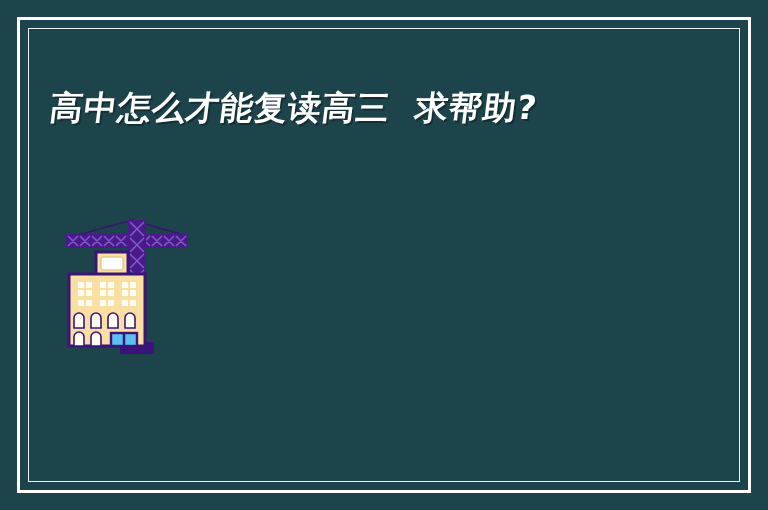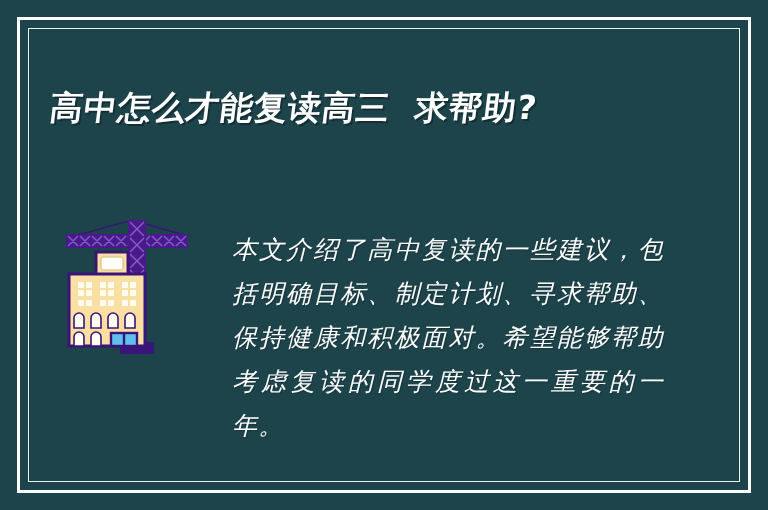--- a/index.html
+++ b/index.html
@@ -164,15 +164,14 @@
           <path d="M16 130 L16 121 a5 5 0 0 1 10 0 L26 130 Z"></path>
           <path d="M33 130 L33 121 a5 5 0 0 1 10 0 L43 130 Z"></path>
         </g>
 
         <rect x="53" y="117" width="26" height="13" fill="#5ec0ee" stroke="#3a1478" stroke-width="2.4"></rect>
         <line x1="66" y1="117" x2="66" y2="130" stroke="#3a1478" stroke-width="2.4"></line>
       </g>
     </svg>
   </div>
 
-  <p class="body-copy">本文介绍了高中复读的一些建议，包括明确目标、制定计划、寻求帮助、保持健康和积极面对。希望能够帮助考虑复读的同学度过这一重要的一年。</p>
 
 </div>
 
 </body></html>

